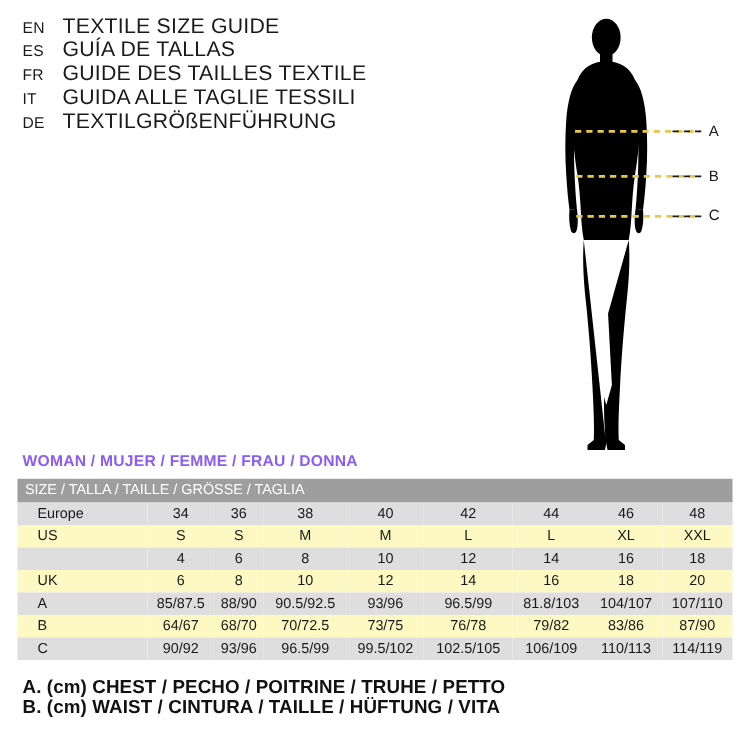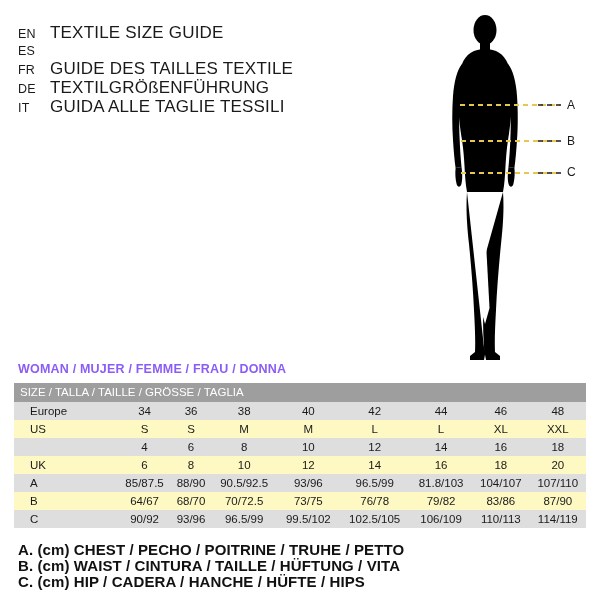--- a/index.html
+++ b/index.html
@@ -20,21 +20,21 @@
     width: 600px;
     height: 600px;
     box-sizing: border-box;
     padding: 0;
   }
 
   
   .lang-block {
     position: absolute;
     left: 18px;
-    top: 24px;
+    top: 12px;
     width: 330px;
   }
   .lang-row {
     display: flex;
     align-items: baseline;
     font-size: 12.5px;
     line-height: 17px;
     letter-spacing: 0.2px;
   }
   .lang-code {
@@ -137,32 +137,33 @@
 
 <div class="page">
 
   <div class="lang-block">
     <div class="lang-row">
       <span class="lang-code">EN</span>
       <span class="lang-text">TEXTILE SIZE GUIDE</span>
     </div>
     <div class="lang-row">
       <span class="lang-code">ES</span>
+      <span class="lang-text">GUÍA DE TALLAS</span>
     </div>
     <div class="lang-row">
       <span class="lang-code">FR</span>
       <span class="lang-text">GUIDE DES TAILLES TEXTILE</span>
     </div>
     <div class="lang-row">
+      <span class="lang-code">IT</span>
+      <span class="lang-text">GUIDA ALLE TAGLIE TESSILI</span>
+    </div>
+    <div class="lang-row">
       <span class="lang-code">DE</span>
       <span class="lang-text">TEXTILGRÖßENFÜHRUNG</span>
-    </div>
-    <div class="lang-row">
-      <span class="lang-code">IT</span>
-      <span class="lang-text">GUIDA ALLE TAGLIE TESSILI</span>
     </div>
   </div>
 
   <div class="figure-wrap">
     <svg width="170" height="362" viewBox="0 0 170 362" xmlns="http://www.w3.org/2000/svg">
       <g fill="#000000">
 
         <ellipse cx="65" cy="22" rx="11.5" ry="15"></ellipse>
 
         <rect x="60" y="34" width="10" height="9"></rect>
@@ -328,16 +329,15 @@
         <td>106/109</td>
         <td>110/113</td>
         <td>114/119</td>
       </tr>
     </tbody>
   </table>
 
   <div class="footnotes">
     <div class="footnote">A. (cm) CHEST / PECHO / POITRINE / TRUHE / PETTO</div>
     <div class="footnote">B. (cm) WAIST / CINTURA / TAILLE / HÜFTUNG / VITA</div>
-    <div class="footnote">C. (cm) HIP / CADERA / HANCHE / HÜFTE / HIPS</div>
   </div>
 
 </div>
 
 </body></html>

